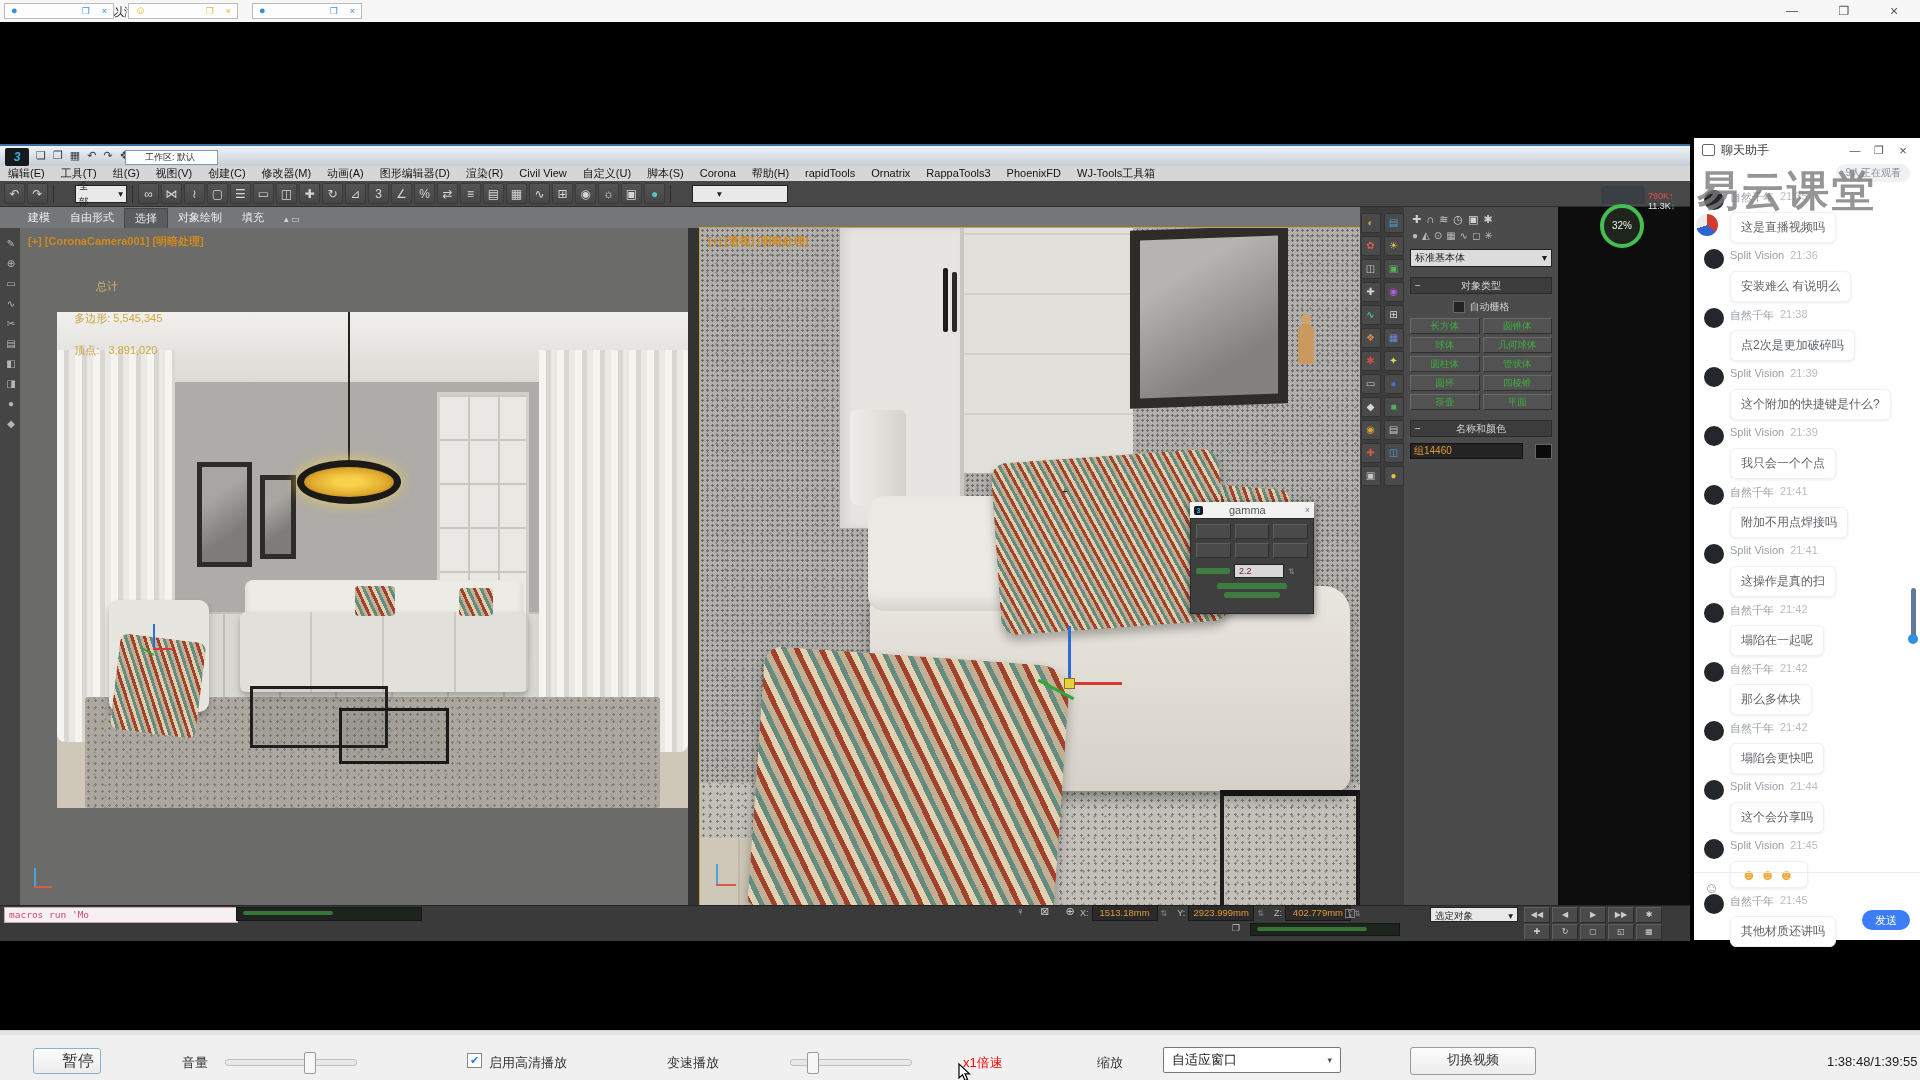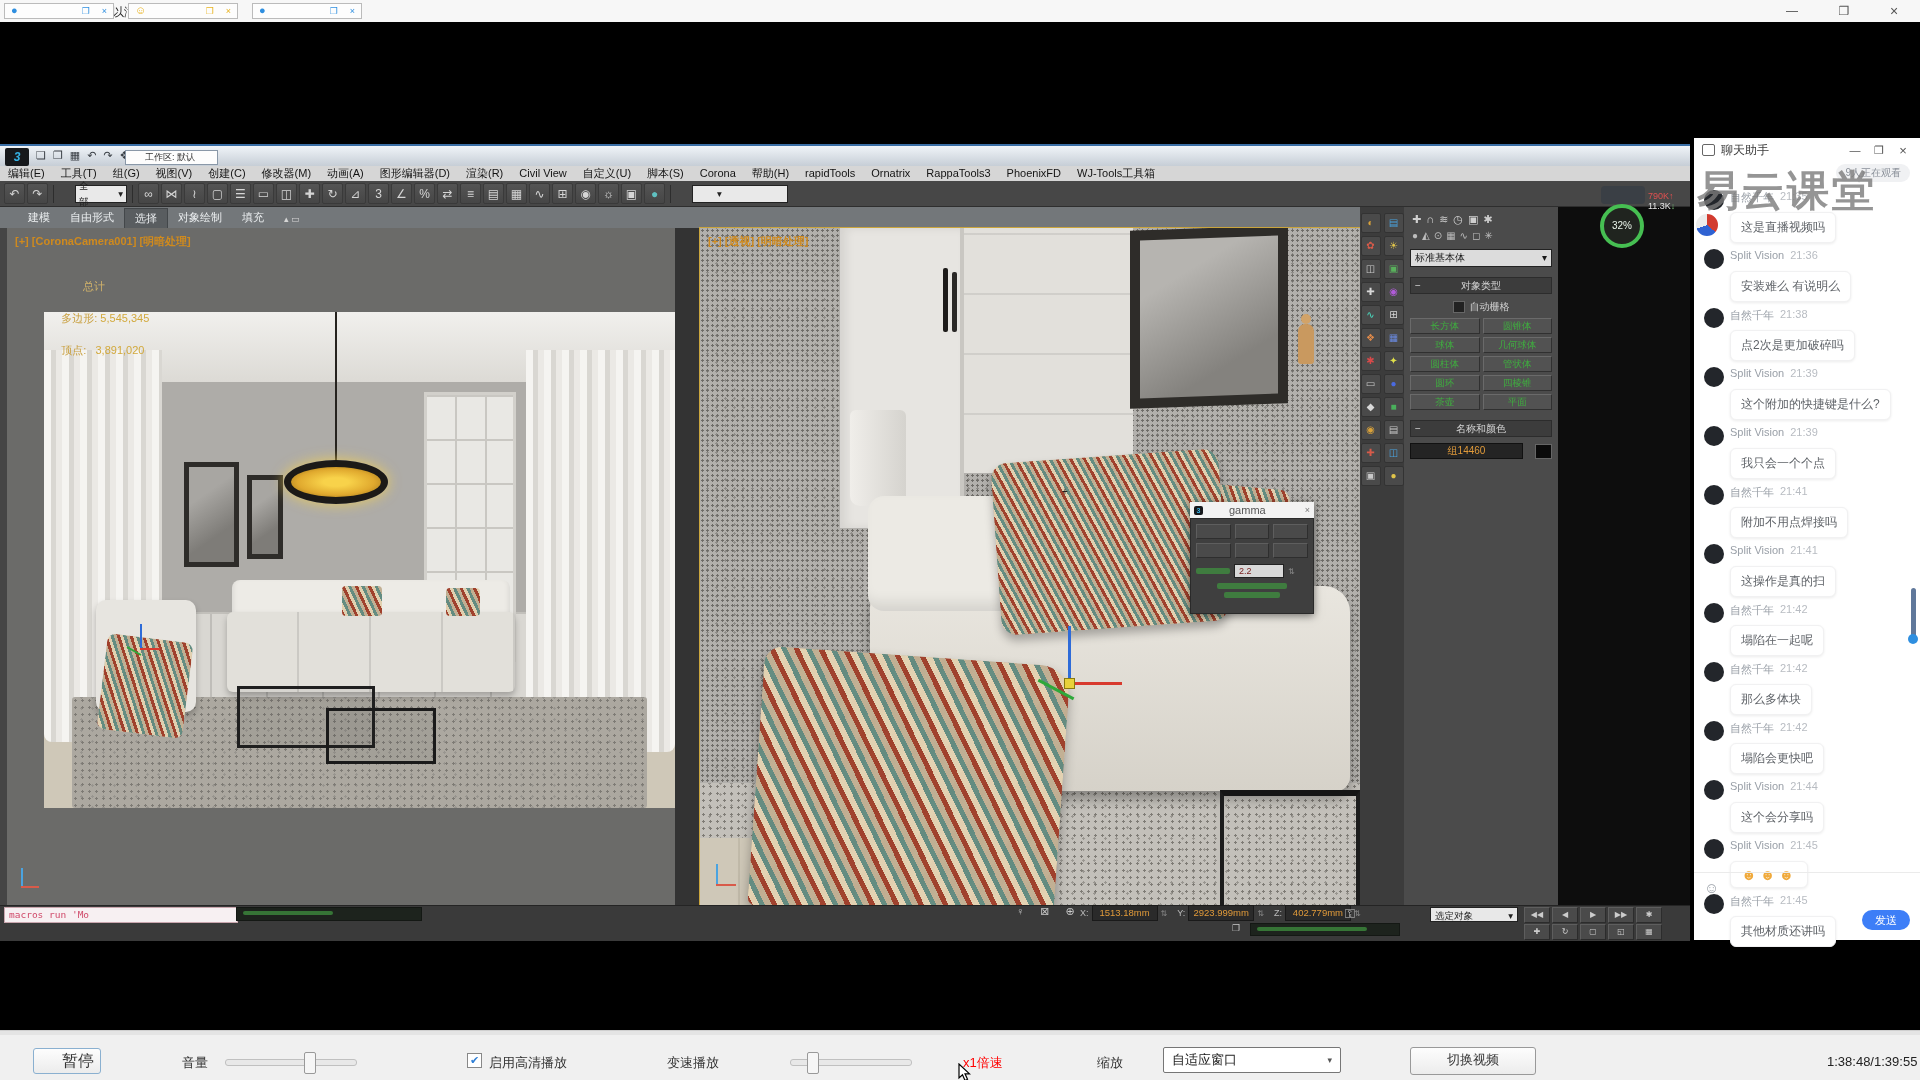--- a/index.html
+++ b/index.html
@@ -48,21 +48,21 @@
   .ribbon-tab{font-size:11px;color:#eceff1;padding:3px 10px;line-height:13px;}
   .ribbon-tab.active{background:#595d60;border:1px solid #43474a;border-bottom:none;}
   .ribbon-min{font-size:9px;color:#d5d5d5;margin-left:10px;padding-bottom:4px;}
 
   .vp-area{left:0;top:228px;width:1690px;height:677px;background:#333;}
   .left-strip{left:0;top:228px;width:22px;height:677px;background:#454545;display:flex;flex-direction:column;
      align-items:center;gap:9px;padding-top:10px;box-sizing:border-box;}
   .ls-ico{color:#b5b5b5;font-size:10px;}
 
   .viewport{overflow:hidden;}
-  .vp-left{left:7px;top:228px;width:668px;height:677px;background:#6b6b69;}
+  .vp-left{left:20px;top:228px;width:668px;height:677px;background:#6b6b69;}
   .vp-right{left:700px;top:228px;width:660px;height:677px;background:#b3b1ad;outline:1px solid #caa53d;}
   .vp-label{left:8px;top:6px;font-size:11px;color:#cf8a1e;font-weight:bold;white-space:nowrap;z-index:30;}
   .vp-stats{left:42px;top:50px;font-size:11px;color:#d2a93c;line-height:16px;z-index:30;white-space:pre;}
 
   
   .curtain{background:repeating-linear-gradient(90deg,#f5f4f1 0 7px,#d9d7d2 7px 12px,#ebe9e5 12px 18px);}
   .speckle{background-color:#aca8a0;
      background-image:radial-gradient(#7e7b75 1px,transparent 1.3px),radial-gradient(#98958f 1px,transparent 1.3px);
      background-size:7px 7px,11px 11px;background-position:0 0,4px 6px;}
   .wallpaper{background-color:#b2b0ac;
@@ -453,21 +453,21 @@
       <span class="prim-btn">圆柱体</span>
       <span class="prim-btn">管状体</span>
       <span class="prim-btn">圆环</span>
       <span class="prim-btn">四棱锥</span>
       <span class="prim-btn">茶壶</span>
       <span class="prim-btn">平面</span>
     </div>
   <div class="rollout">
     <span class="min">−</span><span>名称和颜色</span>
   </div>
-  <div style="display:flex;gap:12px;align-items:center;text-align:center;">
+  <div style="display:flex;gap:12px;align-items:center;">
     <span class="name-field">组14460</span>
     <span style="width:15px;height:13px;background:#0a0a0a;border:1px solid #666;"></span>
   </div>
 </div>
 <div class="a black-panel"></div>
 
 <div class="a gamma">
   <div class="gamma-title">
     <span class="gi">3</span>
     <span class="gt">gamma</span>

